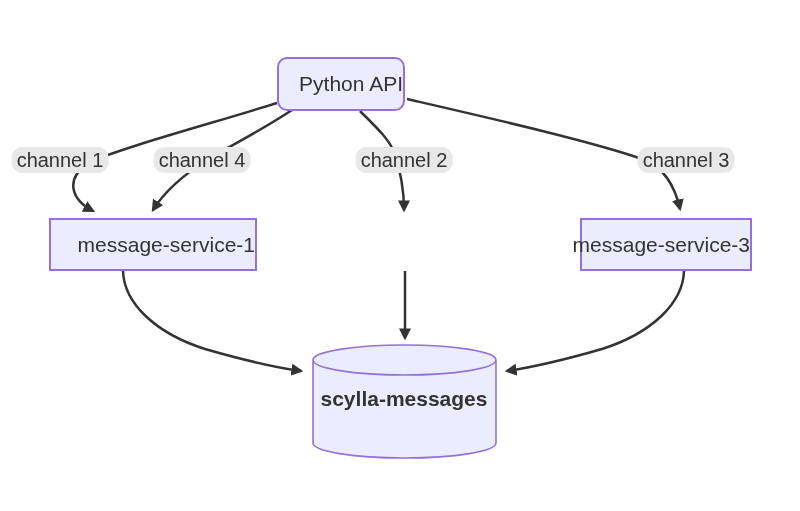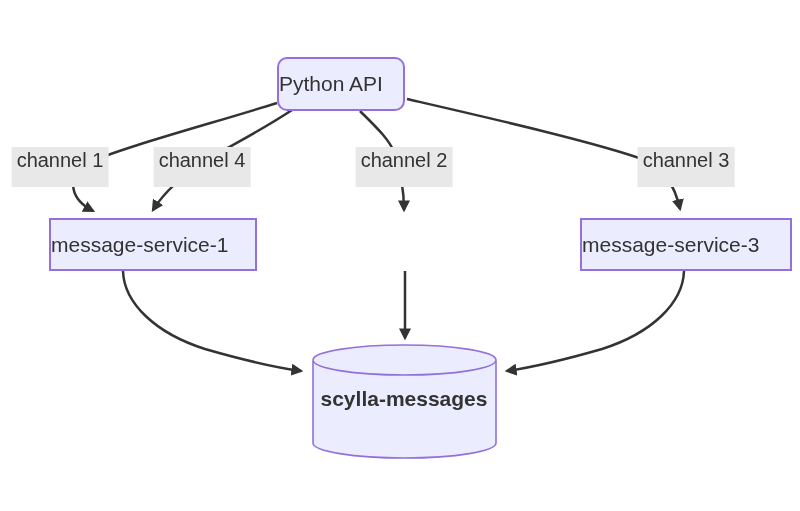--- a/index.html
+++ b/index.html
@@ -23,50 +23,51 @@
     height: 511px;
   }
   .node {
     position: absolute;
     box-sizing: border-box;
     background: #ECECFF;
     border: 2px solid #9370DB;
     color: #333333;
     display: flex;
     align-items: center;
-    justify-content: flex-start;
+    justify-content: flex-end;
     font-size: 21px;
     white-space: nowrap;
   }
   .node.rounded { border-radius: 10px; }
   .node-python-api  { left: 277px; top: 57px;  width: 128px; height: 54px; }
   .node-ms1 { left: 20px;  top: 218px; width: 208px; height: 53px; margin-left: 29px; }
   .node-ms2 { left: 302px; top: 218px; width: 206px; height: 53px; }
-  .node-ms3 { left: 580px; top: 218px; width: 212px; height: 53px; }
+  .node-ms3 { left: 580px; top: 218px; width: 172px; height: 53px; }
   .cylinder-label {
     position: absolute;
     left: 404px;
     top: 399px;
     transform: translate(-50%, -50%);
     color: #333333;
     font-size: 21px;
     white-space: nowrap;
     font-weight: bold;
   }
   .edge-label {
     position: absolute;
     top: 147px;
     transform: translateX(-50%);
-    height: 40px;
+    height: 26px;
     line-height: 26px;
     padding: 0 5px;
     background: #e8e8e8;
     color: #333333;
     font-size: 20px;
     white-space: nowrap;
+    border-radius: 11px;
   }
   .edge-label-1 { left: 60px;  }
   .edge-label-4 { left: 202px; }
   .edge-label-2 { left: 404px; }
   .edge-label-3 { left: 686px; }
   .edge-path {
     fill: none;
     stroke: #333333;
     stroke-width: 2.5px;
   }

